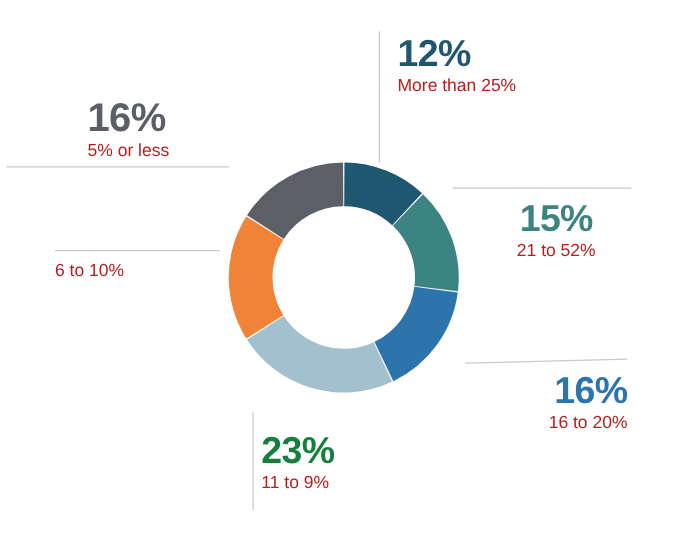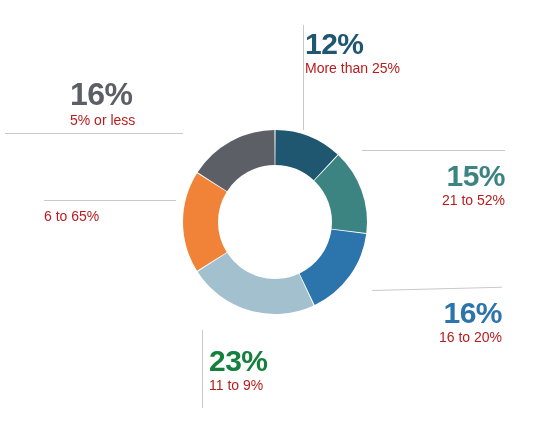--- a/index.html
+++ b/index.html
@@ -75,42 +75,42 @@
       <path d="M 197.6244108072759 172.23034863414458 A 92 92 0 0 1 274.4380074760575 130.00171651382277 L 274.6518089797313 165.00106349225973 A 57 57 0 0 0 227.06077626102962 191.16445513202436 Z" fill="#5c6066"></path>
     </svg>
 
   <div class="leader vert" style="left:303px; top:25px; height:105px;"></div>
   <div class="leader horiz" style="left:362px; top:150px; width:143px;"></div>
   <div class="leader horiz" style="left:372px; top:290px; width:130px; transform:rotate(-1.4deg); transform-origin:left center;"></div>
   <div class="leader vert" style="left:202px; top:330px; height:78px;"></div>
   <div class="leader horiz" style="left:44px; top:200px; width:132px;"></div>
   <div class="leader horiz" style="left:5px; top:133px; width:178px;"></div>
 
-  <div class="callout align-left" style="left:305px; top:28px;">
+  <div class="callout align-left" style="left:305px; top:28px;padding-left:13px;">
     <span class="pct" style="color:#1f5670;">12%</span>
     <span class="sub">More than 25%</span>
   </div>
 
-  <div class="callout align-right" style="left:385px; top:160px; width:120px;">
+  <div class="callout align-right" style="left:385px; top:160px; width:120px;text-align:center;">
     <span class="pct" style="color:#3c8481;">15%</span>
     <span class="sub">21 to 52%</span>
   </div>
 
   <div class="callout align-right" style="left:372px; top:297px; width:130px;">
     <span class="pct" style="color:#2b74ac;">16%</span>
     <span class="sub">16 to 20%</span>
   </div>
 
   <div class="callout align-left" style="left:209px; top:345px;">
     <span class="pct" style="color:#15803d;">23%</span>
     <span class="sub">11 to 9%</span>
   </div>
 
   <div class="callout align-left" style="left:44px; top:207px;">
-    <span class="sub">6 to 65%</span>
+    <span class="sub">6 to 10%</span>
   </div>
 
   <div class="callout align-left" style="left:70px; top:78px;">
     <span class="pct" style="color:#5c6066; font-size:32px;">16%</span>
     <span class="sub">5% or less</span>
   </div>
 
 </div>
 
 </body></html>

